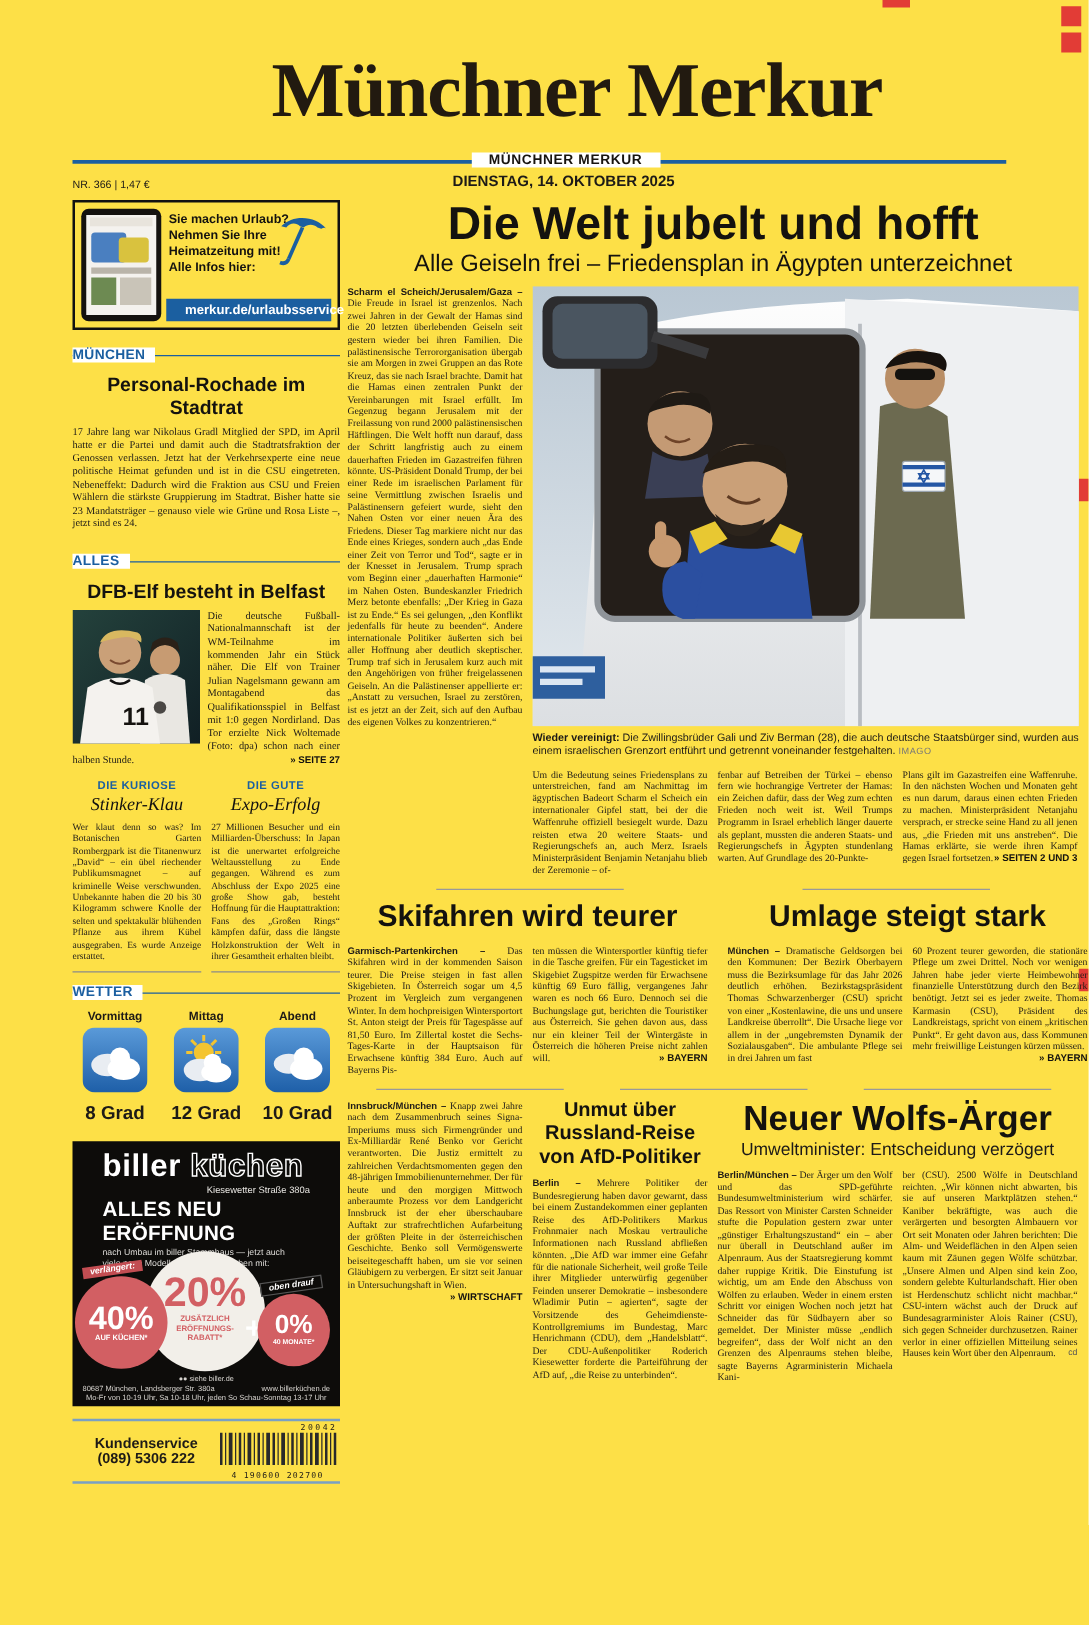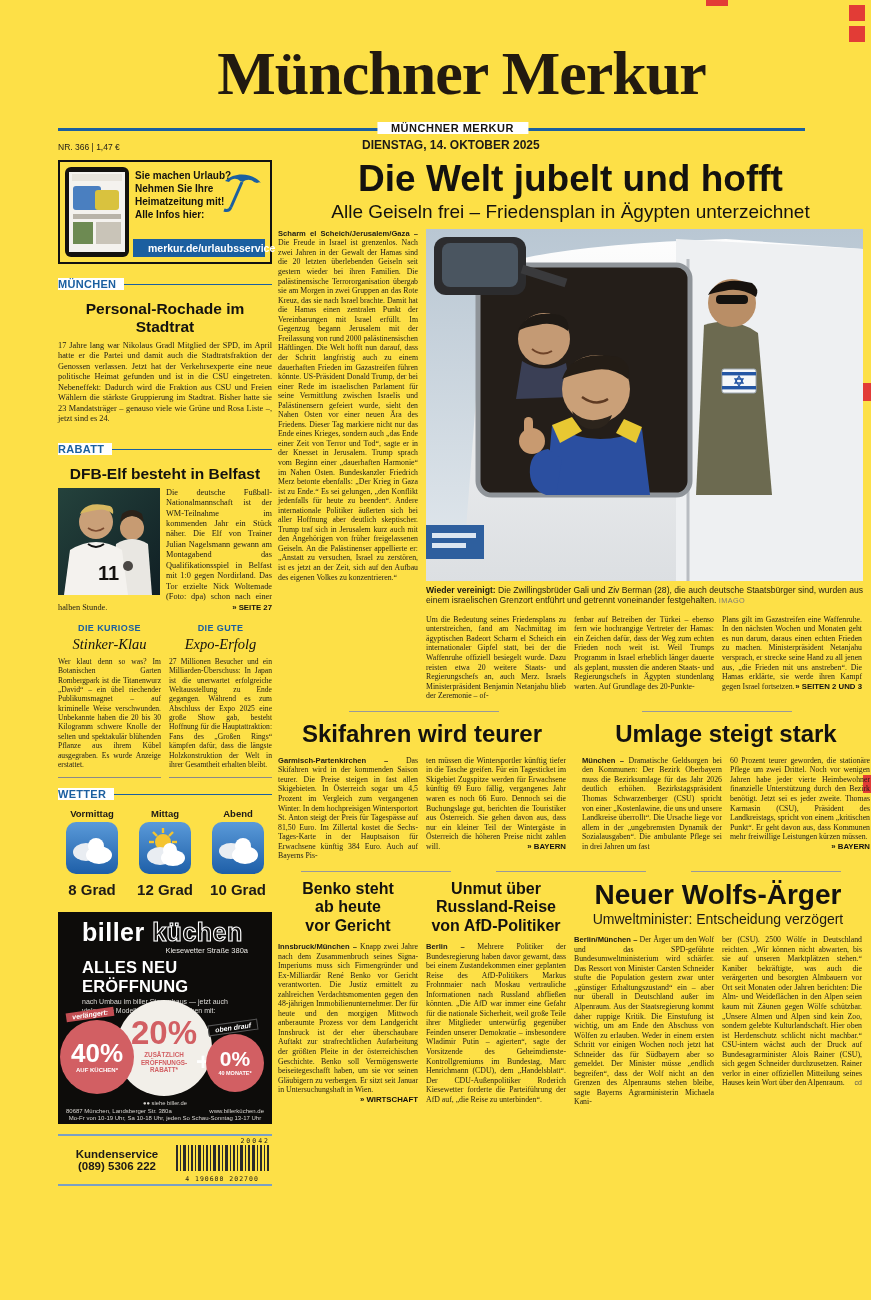--- a/index.html
+++ b/index.html
@@ -201,21 +201,21 @@
 
         <div class="kicker-row">
           <div class="kline"></div>
             <span class="ktext">MÜNCHEN</span>
         </div>
         <h3 class="art-head">Personal-Rochade im Stadtrat</h3>
         <p class="rail-body">17 Jahre lang war Nikolaus Gradl Mitglied der SPD, im April hatte er die Partei und damit auch die Stadtratsfraktion der Genossen verlassen. Jetzt hat der Verkehrsexperte eine neue politische Heimat gefunden und ist in die CSU eingetreten. Nebeneffekt: Dadurch wird die Fraktion aus CSU und Freien Wählern die stärkste Gruppierung im Stadtrat. Bisher hatte sie 23 Mandatsträger – genauso viele wie Grüne und Rosa Liste –, jetzt sind es 24.</p>
 
         <div class="kicker-row" style="margin-top:18px;">
           <div class="kline"></div>
-            <span class="ktext">RABATT</span>
+            <span class="ktext">ALLES</span>
         </div>
         <h3 class="art-head">DFB-Elf besteht in Belfast</h3>
         <div>
           <svg class="sportfig" viewBox="0 0 102 107">
             <defs>
               <linearGradient id="spbg" x1="0" y1="0" x2="1" y2="1">
                 <stop offset="0" stop-color="#24423c"></stop>
                   <stop offset="1" stop-color="#101f24"></stop>
               </linearGradient>
             </defs>
@@ -496,21 +496,20 @@
         </div>
 
         <div class="divider-row">
             <div class="d"></div>
             <div class="d"></div>
             <div class="d"></div>
           </div>
 
         <div class="three-arts">
           <div class="t-col">
-            <h3><span>Benko steht</span><br><span>ab heute</span><br><span>vor Gericht</span></h3>
             <p class="body"><span class="dl">Innsbruck/München –</span> <span>Knapp zwei Jahre nach dem Zusammenbruch seines Signa-Imperiums muss sich Firmengründer und Ex-Milliardär René Benko vor Gericht verantworten. Die Justiz ermittelt zu zahlreichen Verdachtsmomenten gegen den 48-jährigen Immobilienunternehmer. Der für heute und den morgigen Mittwoch anberaumte Prozess vor dem Landgericht Innsbruck ist der eher überschaubare Auftakt zur strafrechtlichen Aufarbeitung der größten Pleite in der österreichischen Geschichte. Benko soll Vermögenswerte beiseitegeschafft haben, um sie vor seinen Gläubigern zu verbergen. Er sitzt seit Januar in Untersuchungshaft in Wien.</span> <span class="pageref">» WIRTSCHAFT</span></p>
           </div>
           <div class="t-col">
             <h3><span>Unmut über</span><br><span>Russland-Reise</span><br><span>von AfD-Politiker</span></h3>
             <p class="body"><span class="dl">Berlin –</span> <span>Mehrere Politiker der Bundesregierung haben davor gewarnt, dass bei einem Zustandekommen einer geplanten Reise des AfD-Politikers Markus Frohnmaier nach Moskau vertrauliche Informationen nach Russland abfließen könnten. „Die AfD war immer eine Gefahr für die nationale Sicherheit, weil große Teile ihrer Mitglieder unterwürfig gegenüber Feinden unserer Demokratie – insbesondere Wladimir Putin – agierten“, sagte der Vorsitzende des Geheimdienste-Kontrollgremiums im Bundestag, Marc Henrichmann (CDU), dem „Handelsblatt“. Der CDU-Außenpolitiker Roderich Kiesewetter forderte die Parteiführung der AfD auf, „die Reise zu unterbinden“.</span></p>
           </div>
           <div class="wolf">
             <h3 class="big">Neuer Wolfs-Ärger</h3>
             <div class="wsub">Umweltminister: Entscheidung verzögert</div>
             <div class="half-cols">

